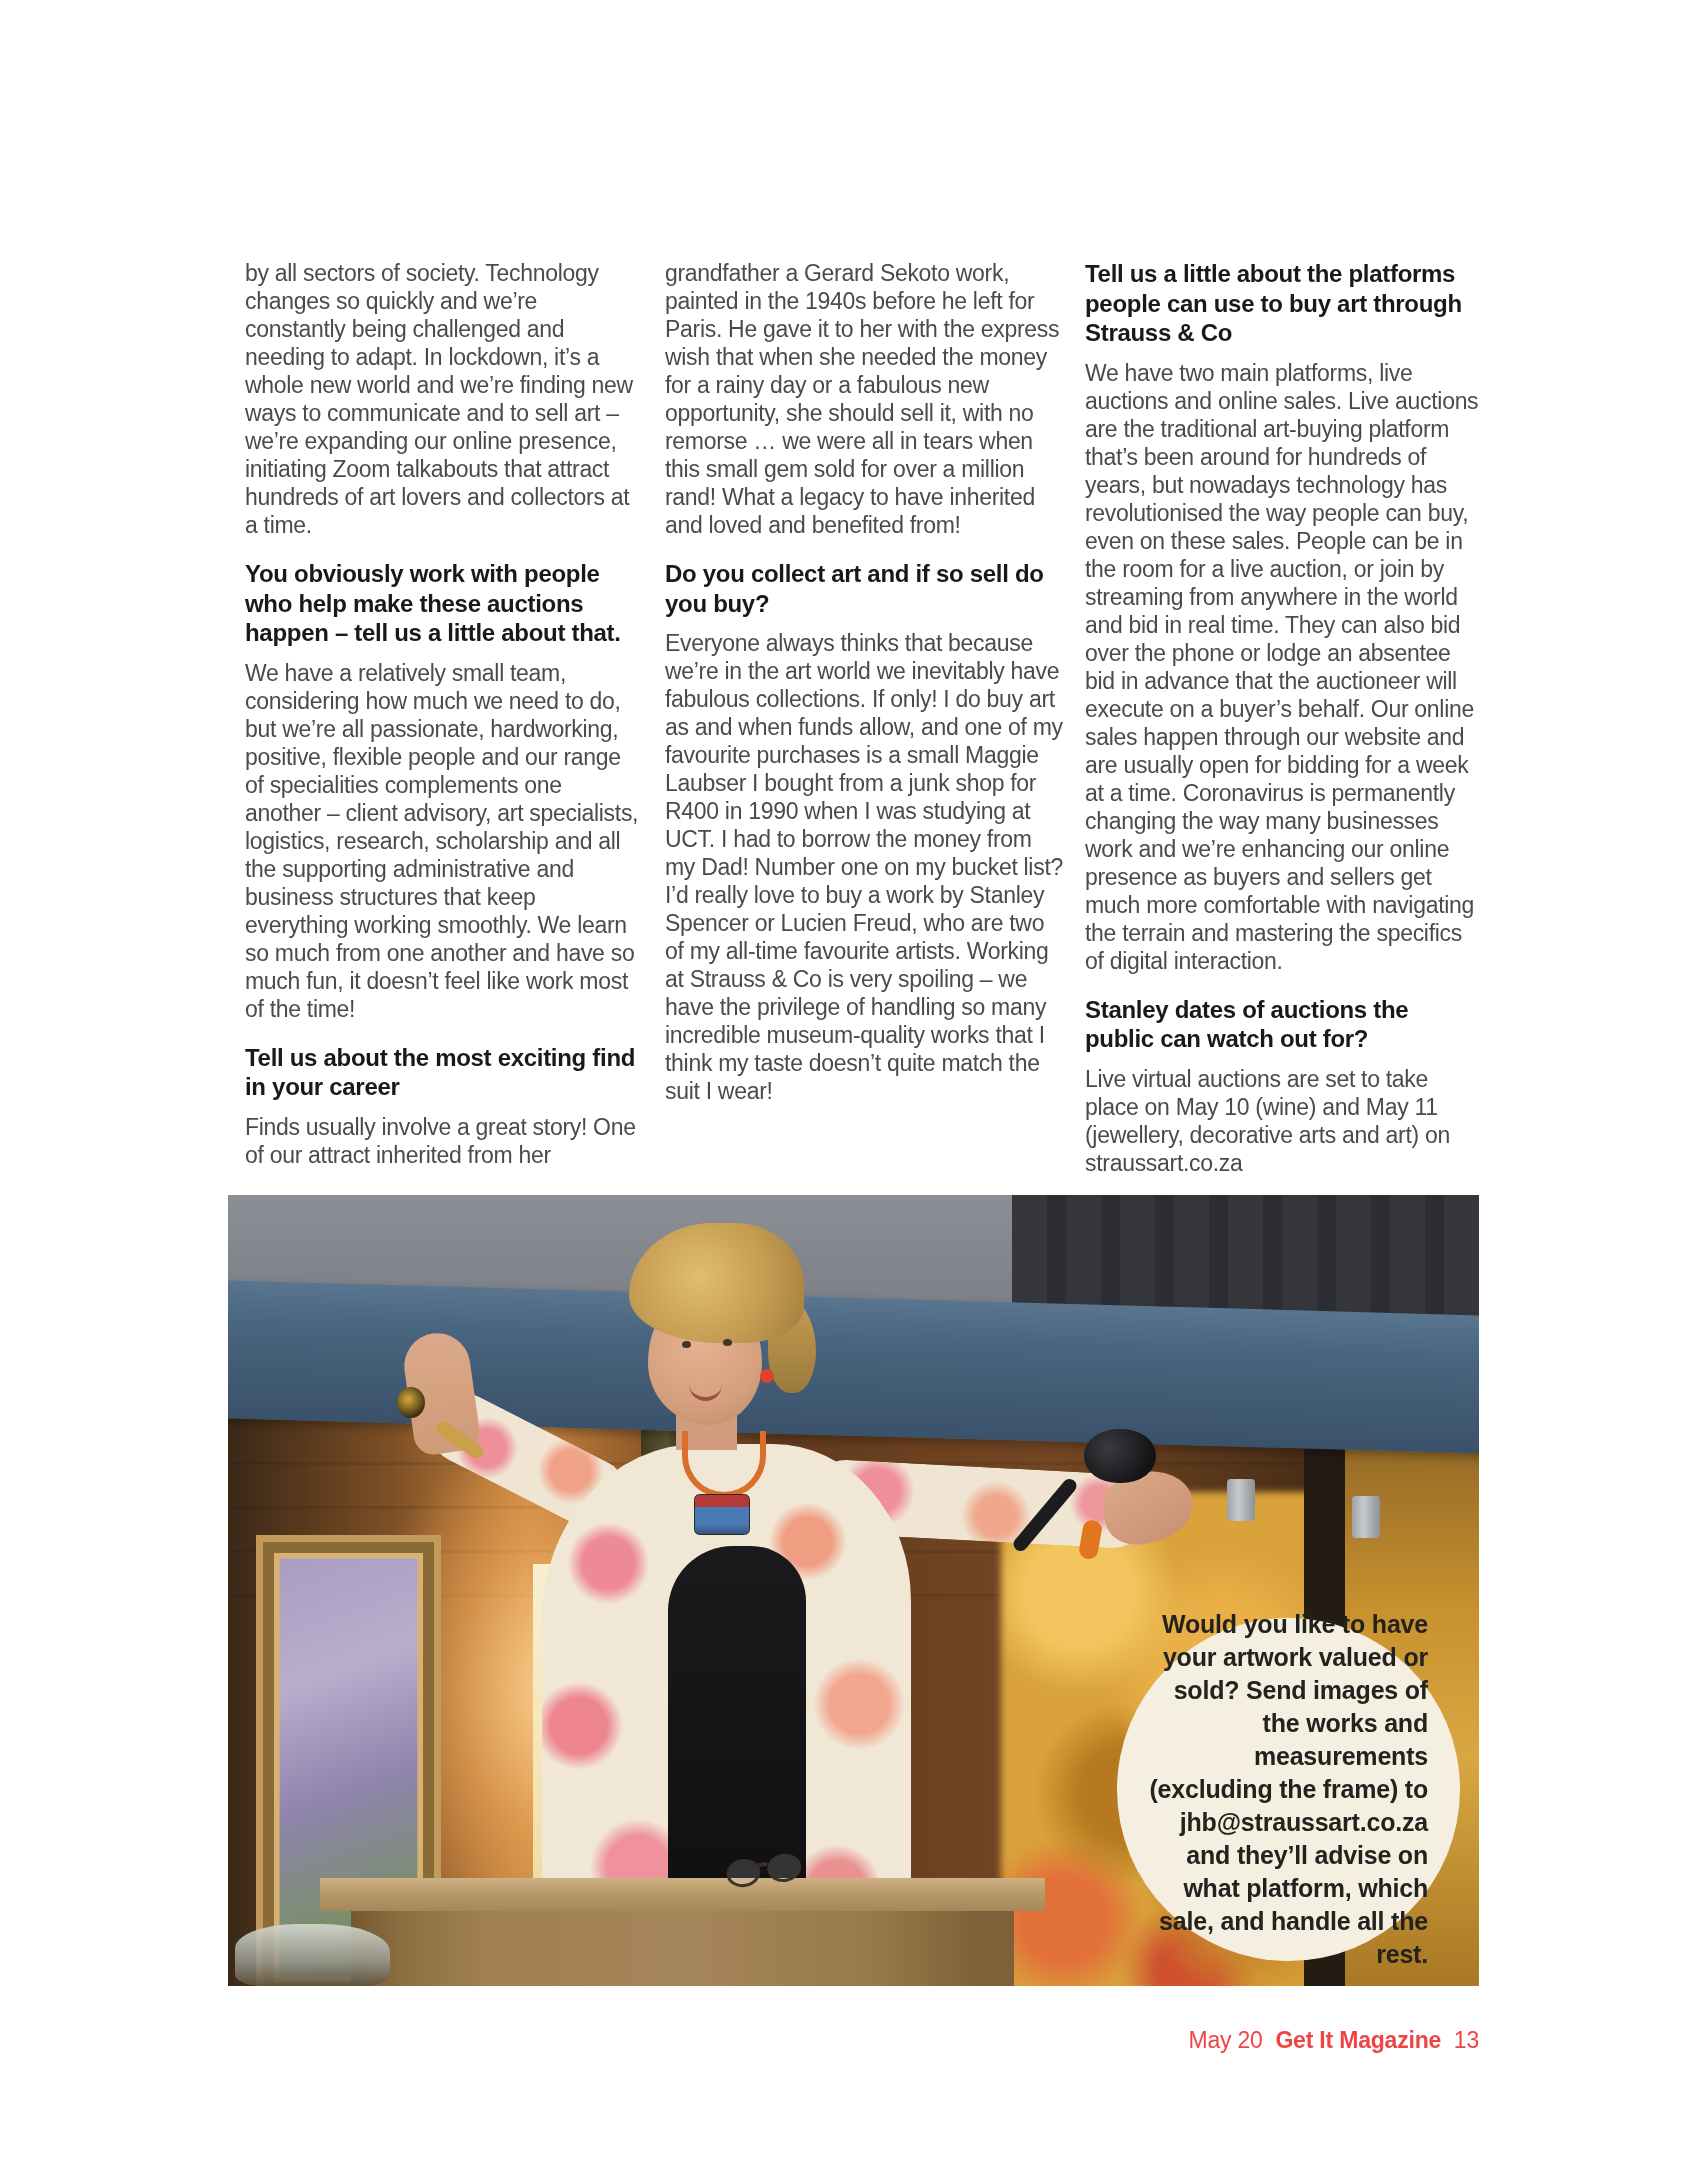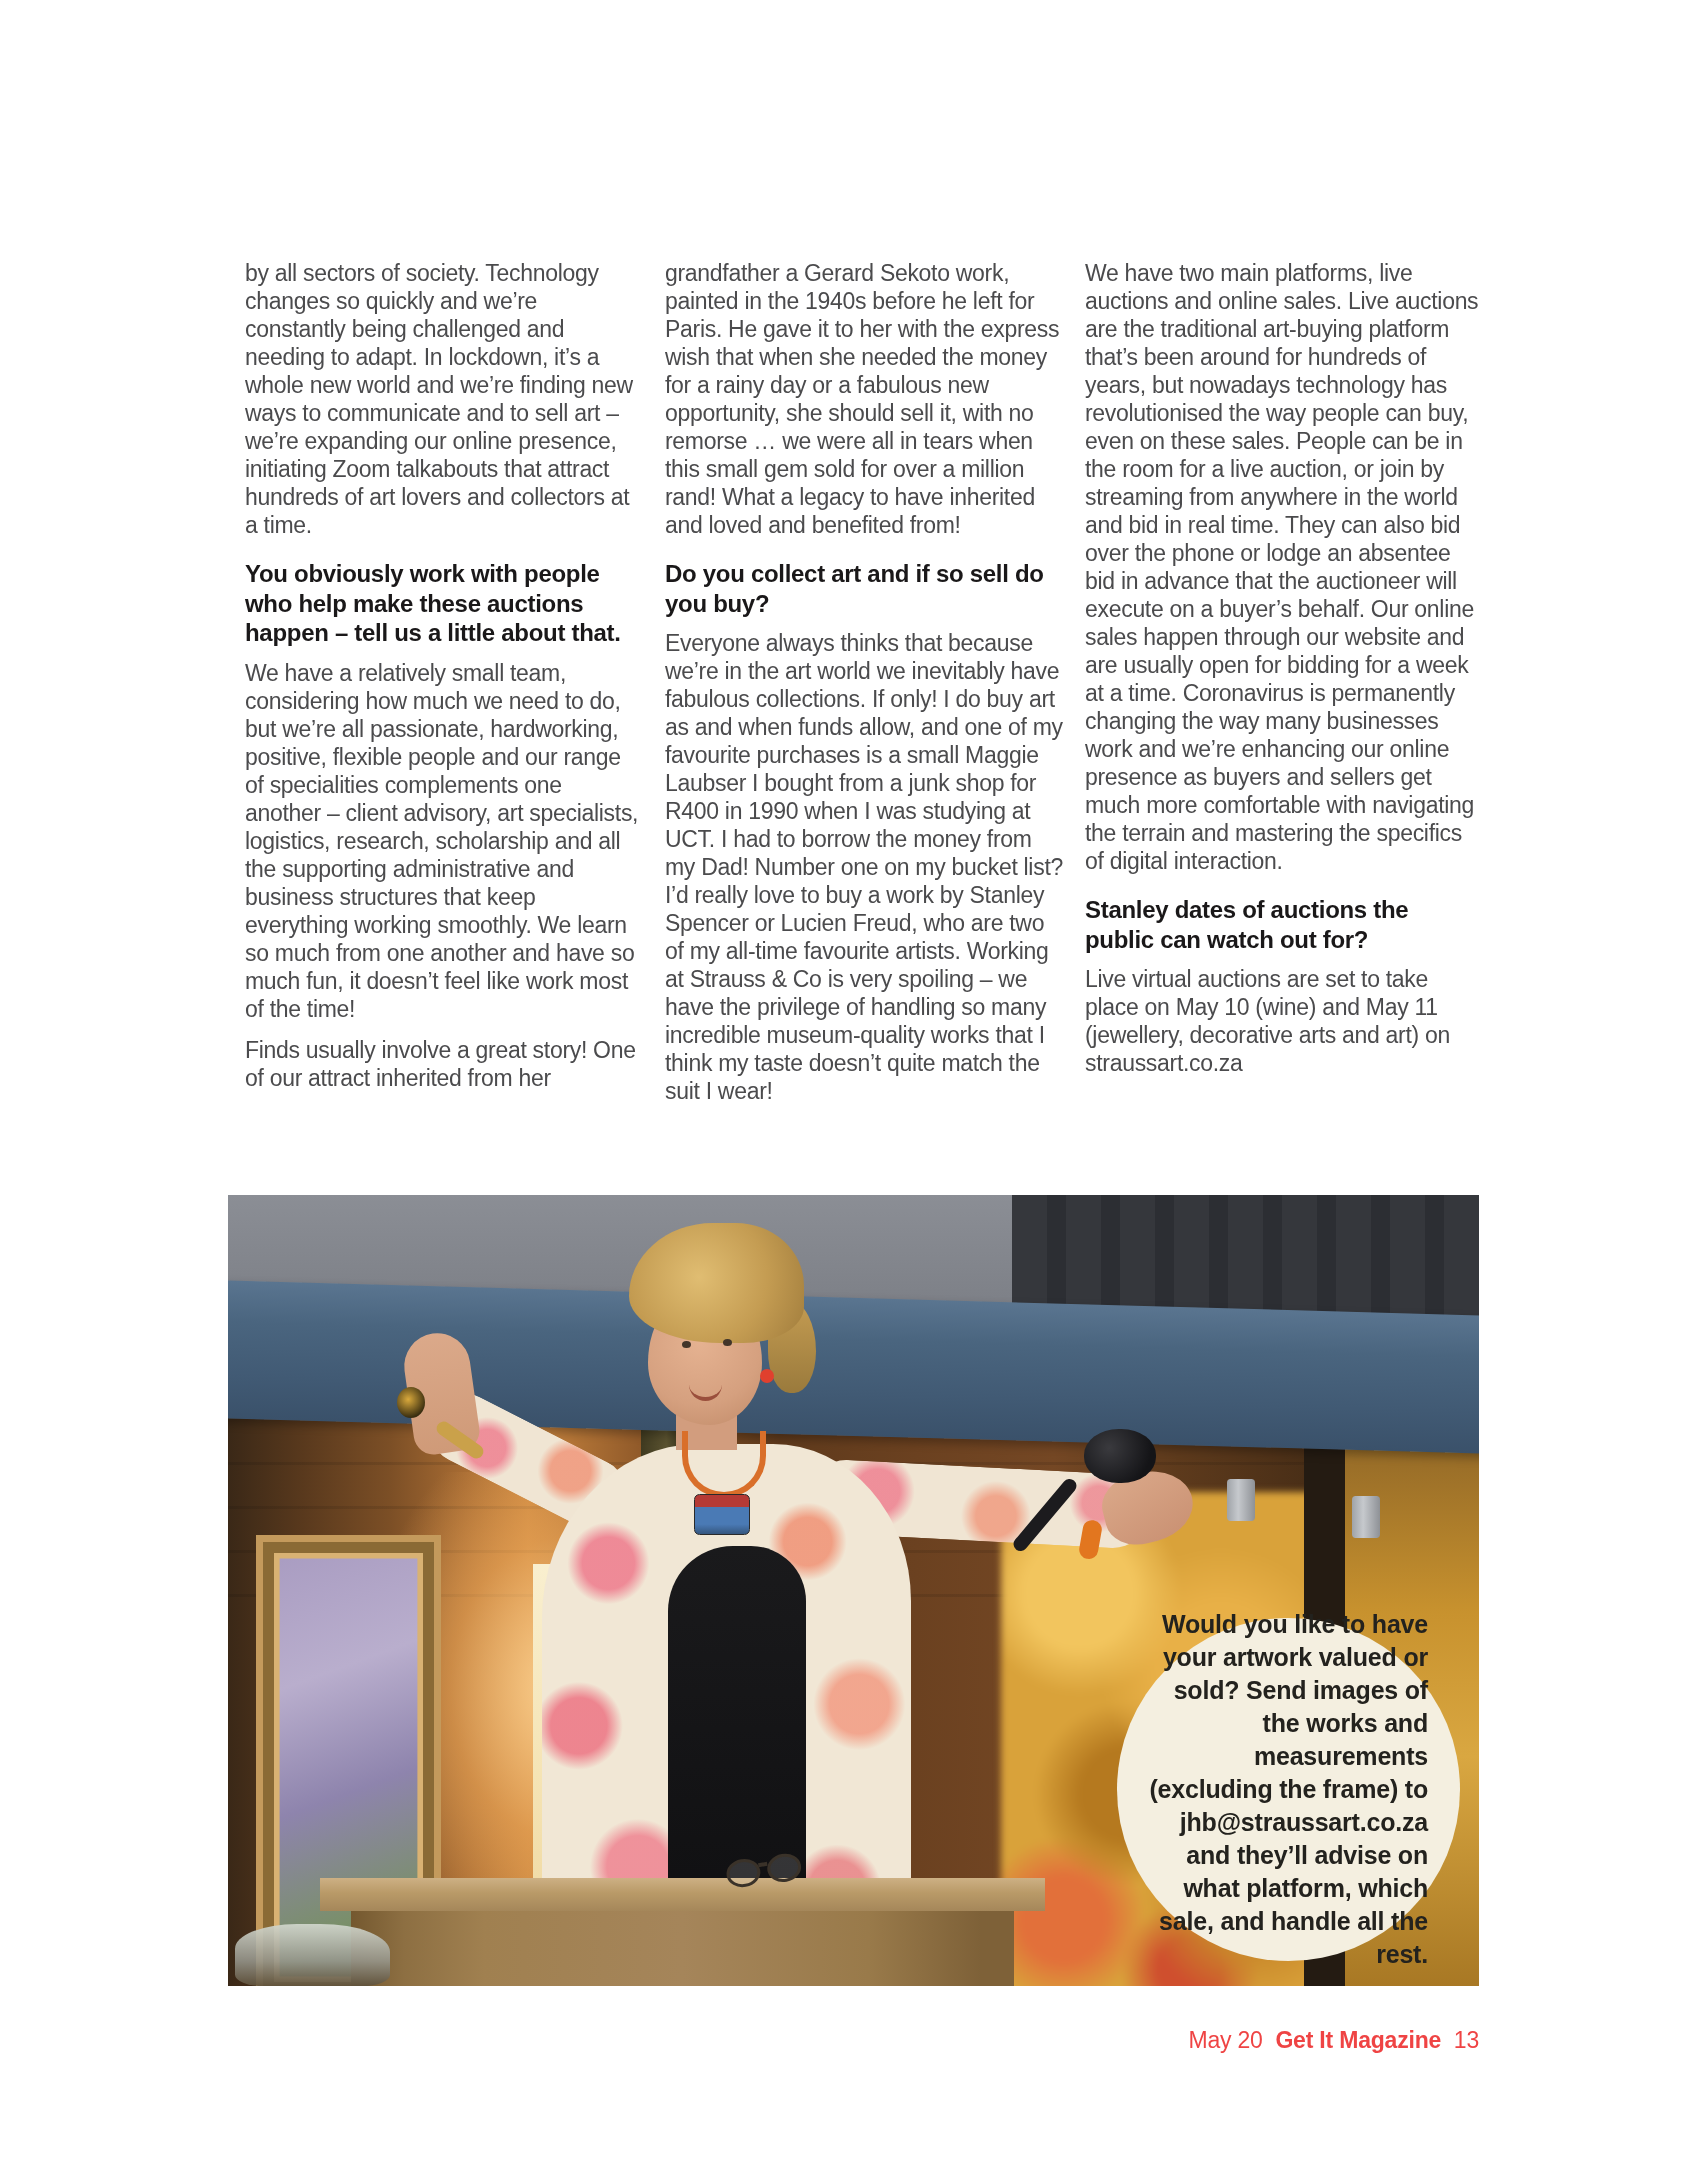--- a/index.html
+++ b/index.html
@@ -132,28 +132,30 @@
 </head>
 <body>
 
 <div class="page">
 
   <div class="columns">
     <div class="col">
       <p class="para">by all sectors of society. Technology changes so quickly and we’re constantly being challenged and needing to adapt. In lockdown, it’s a whole new world and we’re finding new ways to communicate and to sell art – we’re expanding our online presence, initiating Zoom talkabouts that attract hundreds of art lovers and collectors at a time.</p>
       <h3 class="qhead">You obviously work with people who help make these auctions happen – tell us a little about that.</h3>
       <p class="para">We have a relatively small team, considering how much we need to do, but we’re all passionate, hardworking, positive, flexible people and our range of specialities complements one another – client advisory, art specialists, logistics, research, scholarship and all the supporting administrative and business structures that keep everything working smoothly. We learn so much from one another and have so much fun, it doesn’t feel like work most of the time!</p>
+      <h3 class="qhead">Tell us about the most exciting find in your career</h3>
       <p class="para">Finds usually involve a great story! One of our attract inherited from her</p>
     </div>
     <div class="col">
       <p class="para">grandfather a Gerard Sekoto work, painted in the 1940s before he left for Paris. He gave it to her with the express wish that when she needed the money for a rainy day or a fabulous new opportunity, she should sell it, with no remorse … we were all in tears when this small gem sold for over a million rand! What a legacy to have inherited and loved and benefited from!</p>
       <h3 class="qhead">Do you collect art and if so sell do you buy?</h3>
       <p class="para">Everyone always thinks that because we’re in the art world we inevitably have fabulous collections. If only! I do buy art as and when funds allow, and one of my favourite purchases is a small Maggie Laubser I bought from a junk shop for R400 in 1990 when I was studying at UCT. I had to borrow the money from my Dad! Number one on my bucket list? I’d really love to buy a work by Stanley Spencer or Lucien Freud, who are two of my all-time favourite artists. Working at Strauss &amp; Co is very spoiling – we have the privilege of handling so many incredible museum-quality works that I think my taste doesn’t quite match the suit I wear!</p>
     </div>
     <div class="col">
+      <h3 class="qhead">Tell us a little about the platforms people can use to buy art through Strauss &amp; Co</h3>
       <p class="para">We have two main platforms, live auctions and online sales. Live auctions are the traditional art-buying platform that’s been around for hundreds of years, but nowadays technology has revolutionised the way people can buy, even on these sales. People can be in the room for a live auction, or join by streaming from anywhere in the world and bid in real time. They can also bid over the phone or lodge an absentee bid in advance that the auctioneer will execute on a buyer’s behalf. Our online sales happen through our website and are usually open for bidding for a week at a time. Coronavirus is permanently changing the way many businesses work and we’re enhancing our online presence as buyers and sellers get much more comfortable with navigating the terrain and mastering the specifics of digital interaction.</p>
       <h3 class="qhead">Stanley dates of auctions the public can watch out for?</h3>
       <p class="para">Live virtual auctions are set to take place on May 10 (wine) and May 11 (jewellery, decorative arts and art) on straussart.co.za</p>
     </div>
   </div>
 
   <div class="photo">
     <div class="ph-curtain"></div>
     <div class="ph-lower"></div>
     <div class="ph-planks"></div>

